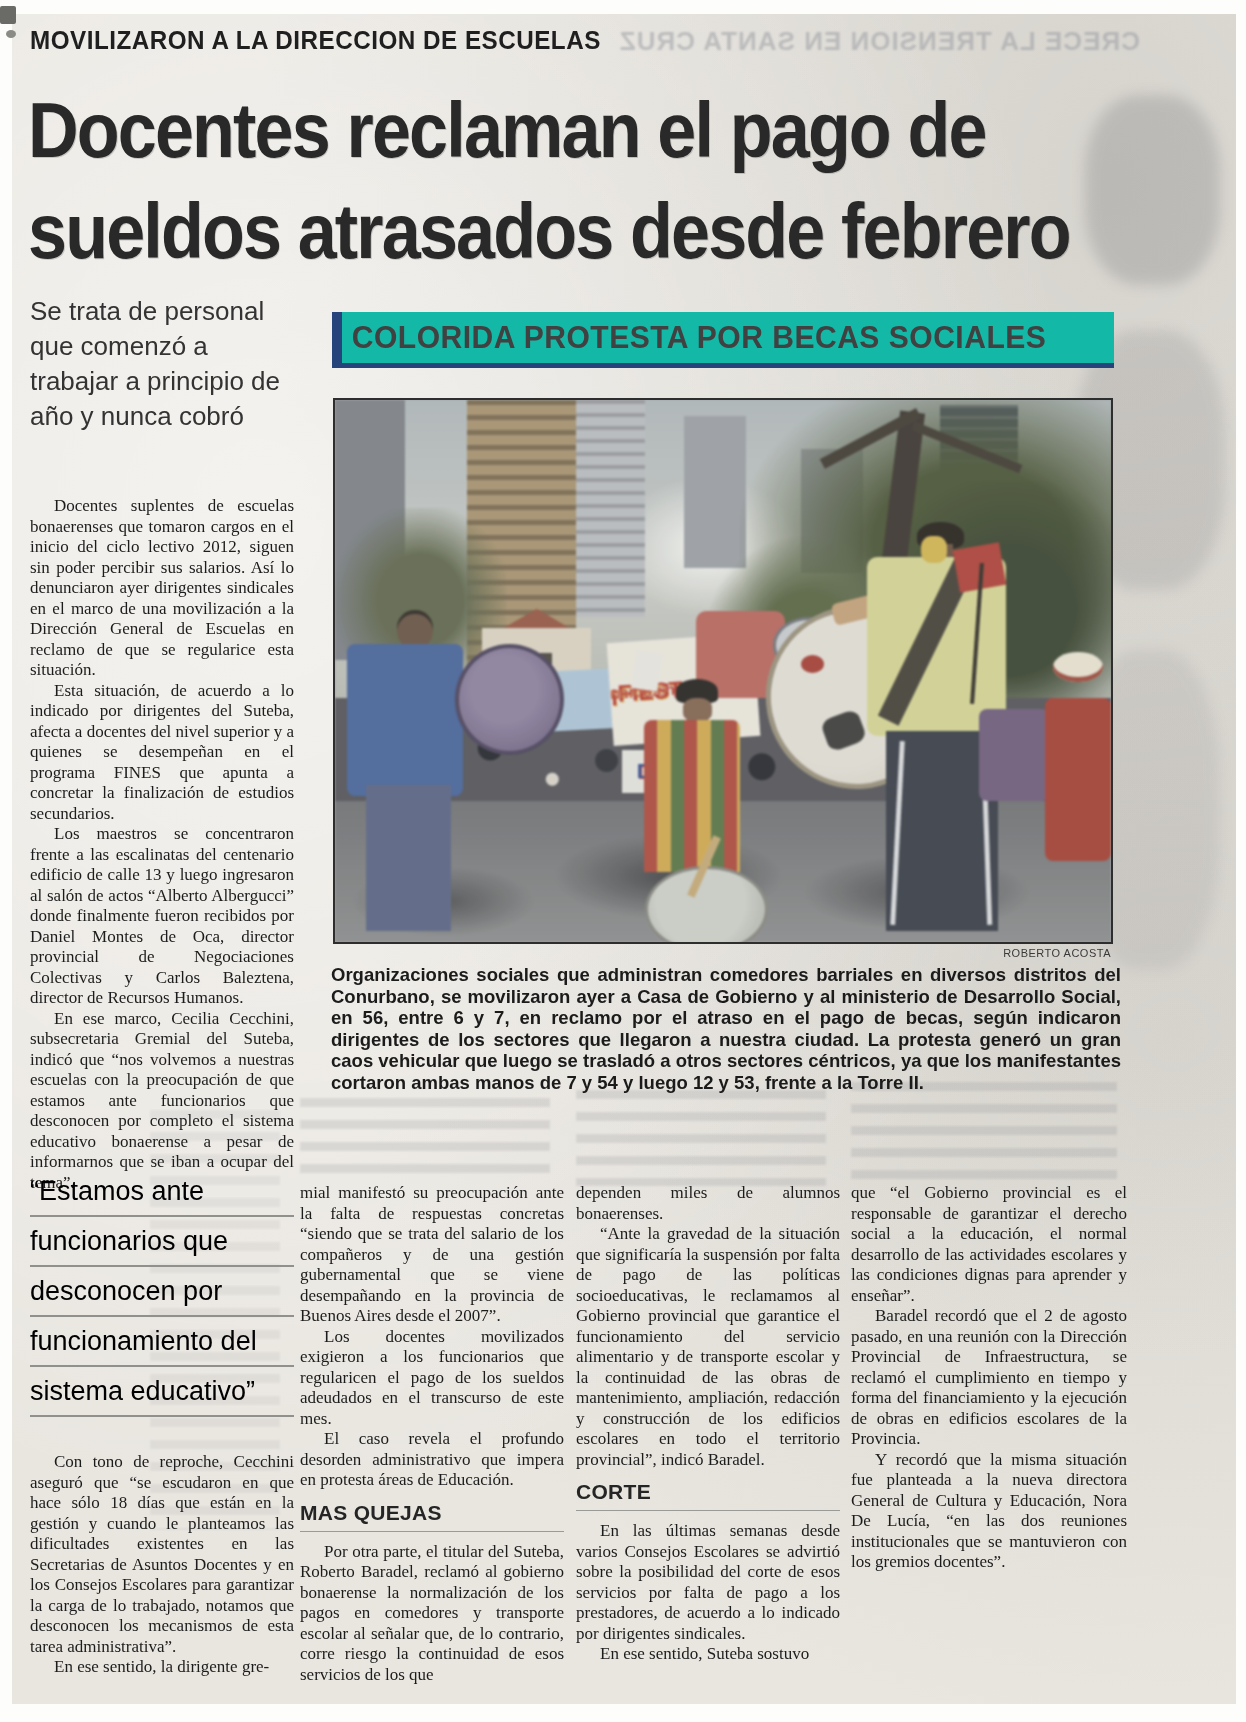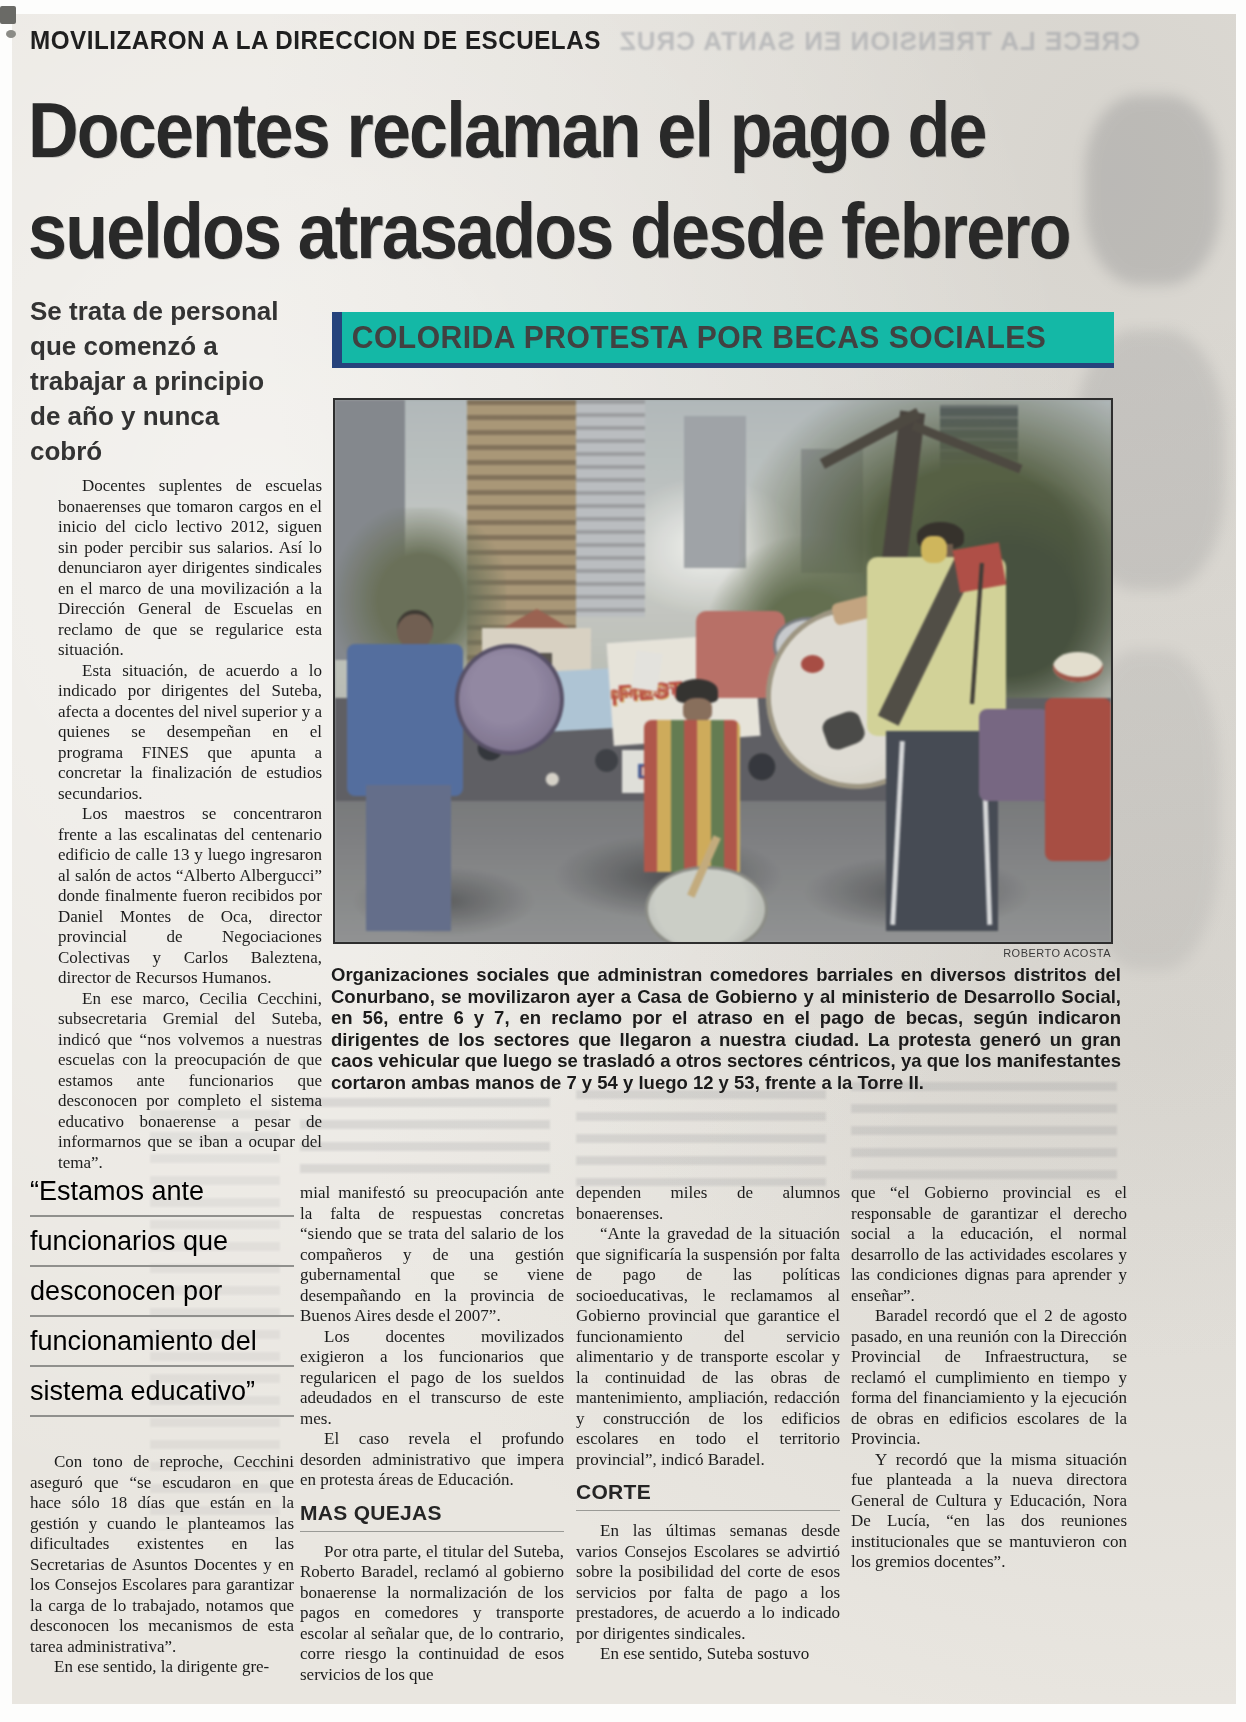--- a/index.html
+++ b/index.html
@@ -35,21 +35,21 @@
           font-weight:bold;font-size:25px;letter-spacing:.5px;color:#1f1f1f;transform:scaleX(.97);transform-origin:left;}
   .headline{position:absolute;left:28px;top:80px;width:1180px;margin:0;
             font-family:"Liberation Sans",sans-serif;font-weight:bold;font-size:77px;
             line-height:101px;letter-spacing:-2px;color:#292929;transform:scaleX(.91);transform-origin:left;
             text-shadow:1px 1px 0 rgba(80,80,80,.25);}
 
   
   .colL{position:absolute;left:30px;width:264px;}
   .deck{top:294px;font-family:"Liberation Sans",sans-serif;font-size:26px;line-height:35px;color:#333;}
   .bodyblock{text-align:justify;overflow:hidden;}
-  .lbody{top:476px;height:698px;margin-left:28px;}
+  .lbody{top:496px;height:698px;}
   p.body{margin:0;font-size:17px;line-height:20.5px;text-indent:24px;}
   p.noindent{text-indent:0;}
   .quote{top:1176px;font-family:"Liberation Sans",sans-serif;color:#000000;font-size:27px;}
   .quote span{display:block;border-bottom:2px solid #90908d;padding-bottom:8px;margin-bottom:9px;}
   .lafter{top:1452px;height:244px;}
 
   
   .photo-header{position:absolute;left:332px;top:312px;width:782px;height:56px;
     background:#14b8a6;border-left:10px solid #26437c;border-bottom:5px solid #26437c;
     display:flex;align-items:center;box-sizing:border-box;}
@@ -168,21 +168,21 @@
   <div class="ghost-blob gb3"></div>
   <div class="ghost-lines gl1"></div>
   <div class="ghost-lines gl2"></div>
   <div class="ghost-lines gl3"></div>
   <div class="ghost-lines gl4"></div>
 
   <div class="kicker">MOVILIZARON A LA DIRECCION DE ESCUELAS</div>
   <h1 class="headline"><span>Docentes reclaman el pago de</span><br>
   <span>sueldos atrasados desde febrero</span></h1>
 
-  <div class="colL deck" style="position:absolute;font-weight:bold;">Se trata de personal que comenzó a trabajar a principio de año y nunca cobró</div>
+  <div class="colL deck" style="position:absolute;">Se trata de personal que comenzó a trabajar a principio de año y nunca cobró</div>
   <div class="colL bodyblock lbody" style="position:absolute;">
     <p class="body">Docentes suplentes de escuelas bonaerenses que tomaron cargos en el inicio del ciclo lectivo 2012, siguen sin poder percibir sus salarios. Así lo denunciaron ayer dirigentes sindicales en el marco de una movilización a la Dirección General de Escuelas en reclamo de que se regularice esta situación.</p>
     <p class="body">Esta situación, de acuerdo a lo indicado por dirigentes del Suteba, afecta a docentes del nivel superior y a quienes se desempeñan en el programa FINES que apunta a concretar la finalización de estudios secundarios.</p>
     <p class="body">Los maestros se concentraron frente a las escalinatas del centenario edificio de calle 13 y luego ingresaron al salón de actos “Alberto Albergucci” donde finalmente fueron recibidos por Daniel Montes de Oca, director provincial de Negociaciones Colectivas y Carlos Baleztena, director de Recursos Humanos.</p>
     <p class="body">En ese marco, Cecilia Cecchini, subsecretaria Gremial del Suteba, indicó que “nos volvemos a nuestras escuelas con la preocupación de que estamos ante funcionarios que desconocen por completo el sistema educativo bonaerense a pesar de informarnos que se iban a ocupar del tema”.</p>
   </div>
   <div class="colL quote" style="position:absolute;">
     <span>“Estamos ante</span>
     <span>funcionarios que</span>
     <span>desconocen por</span>

